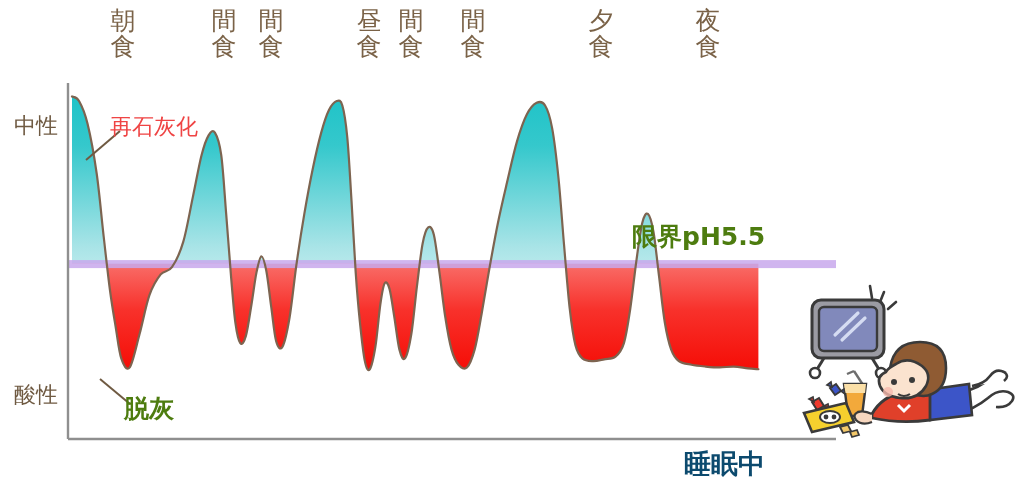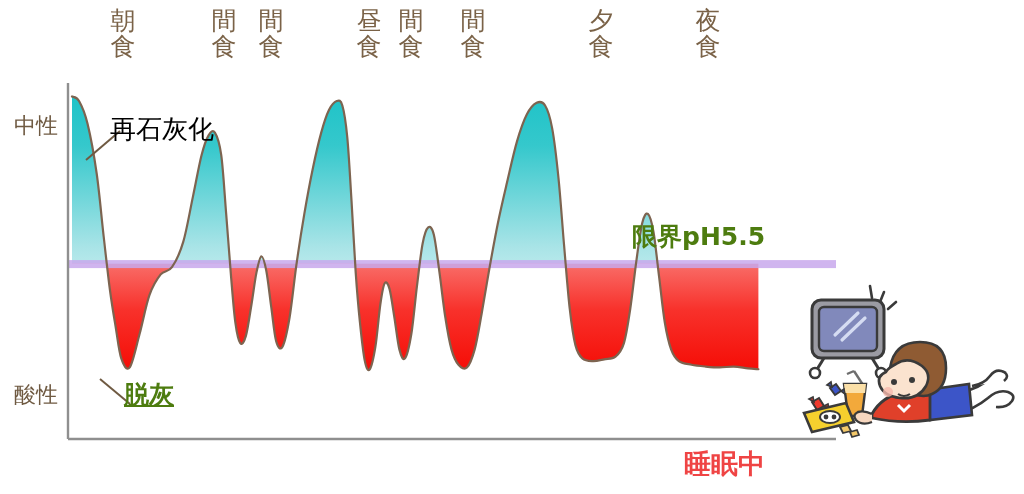--- a/index.html
+++ b/index.html
@@ -29,37 +29,37 @@
   .axis-label {
     position: absolute;
     color: #6f5a42;
     font-size: 22px;
     font-weight: 500;
     font-family: "DejaVu Sans", "Liberation Sans", sans-serif;
     white-space: nowrap;
   }
   .anno-brown {
     position: absolute;
-    color: #000000;
-    font-size: 26px;
+    color: #ef4444;
+    font-size: 22px;
     font-weight: 500;
     font-family: "DejaVu Sans", "Liberation Sans", sans-serif;
     white-space: nowrap;
   }
   .anno-blue {
     position: absolute;
     color: #4d7c0f;
     font-size: 25px;
     font-weight: 700;
     font-family: "DejaVu Sans", "Liberation Sans", sans-serif;
     white-space: nowrap;
   }
   .sleep-label {
     position: absolute;
-    color: #ef4444;
+    color: #0c4a6e;
     font-size: 27px;
     font-weight: 700;
     font-family: "DejaVu Sans", "Liberation Sans", sans-serif;
     white-space: nowrap;
   }
   svg.chart {
     position: absolute;
     left: 0; top: 0;
   }
   svg.illus {
@@ -129,21 +129,21 @@
     <line x1="68" y1="439" x2="836" y2="439" stroke="#8f8f8f" stroke-width="2.4"></line>
 
     <line x1="86" y1="160" x2="120" y2="131" stroke="#6f5a42" stroke-width="2"></line>
     <line x1="100" y1="379" x2="130" y2="404" stroke="#6f5a42" stroke-width="2"></line>
   </svg>
 
   <div class="axis-label" style="left:14px; top:111px;">中性</div>
   <div class="axis-label" style="left:14px; top:364px;margin-top:16px;">酸性</div>
 
   <div class="anno-brown" style="left:110px; top:112px;">再石灰化</div>
-  <div class="anno-blue" style="left:124px; top:378px;text-decoration:underline;">脱灰</div>
+  <div class="anno-blue" style="left:124px; top:392px;">脱灰</div>
   <div class="anno-blue" style="left:632px; top:220px;">限界pH5.5</div>
   <div class="sleep-label" style="left:684px; top:446px;">睡眠中</div>
 
   <svg class="illus" style="left:794px; top:272px;" width="230" height="170" viewBox="0 0 230 170">
 
     <g stroke="#3a3a3a" stroke-width="2.6" stroke-linecap="round">
       <line x1="76" y1="14" x2="78" y2="26"></line>
       <line x1="90" y1="20" x2="86" y2="30"></line>
       <line x1="102" y1="30" x2="94" y2="37"></line>
     </g>

